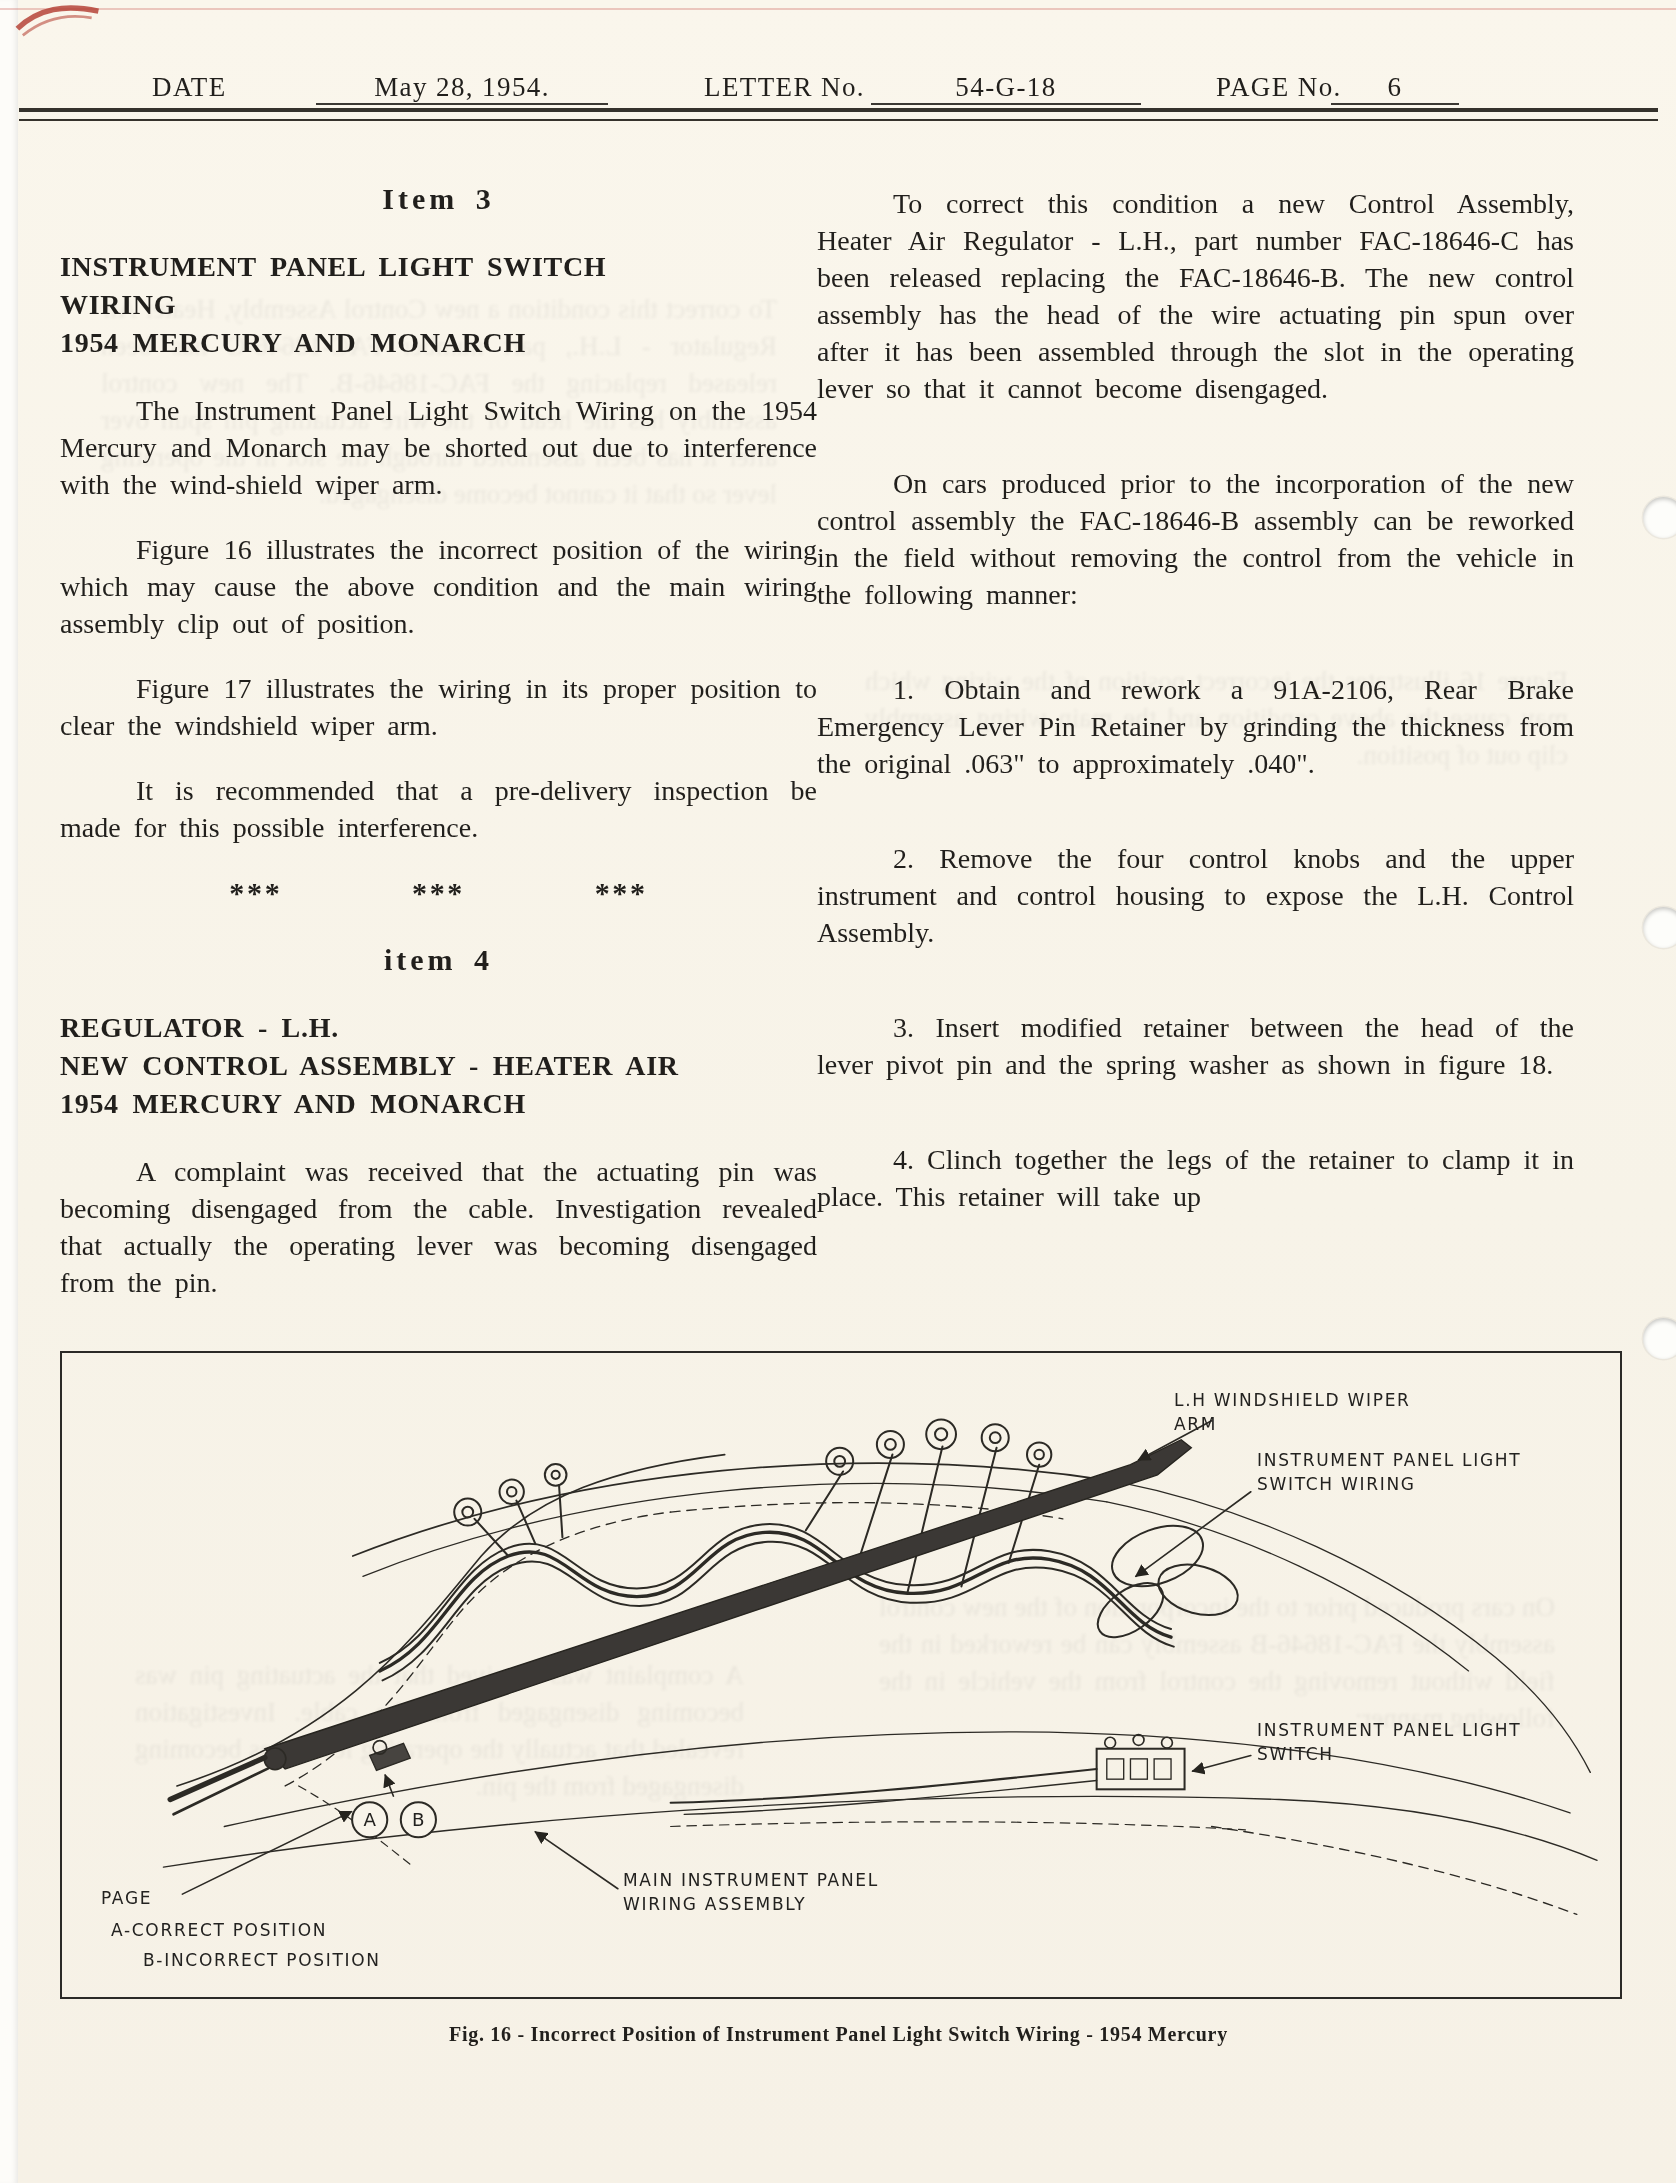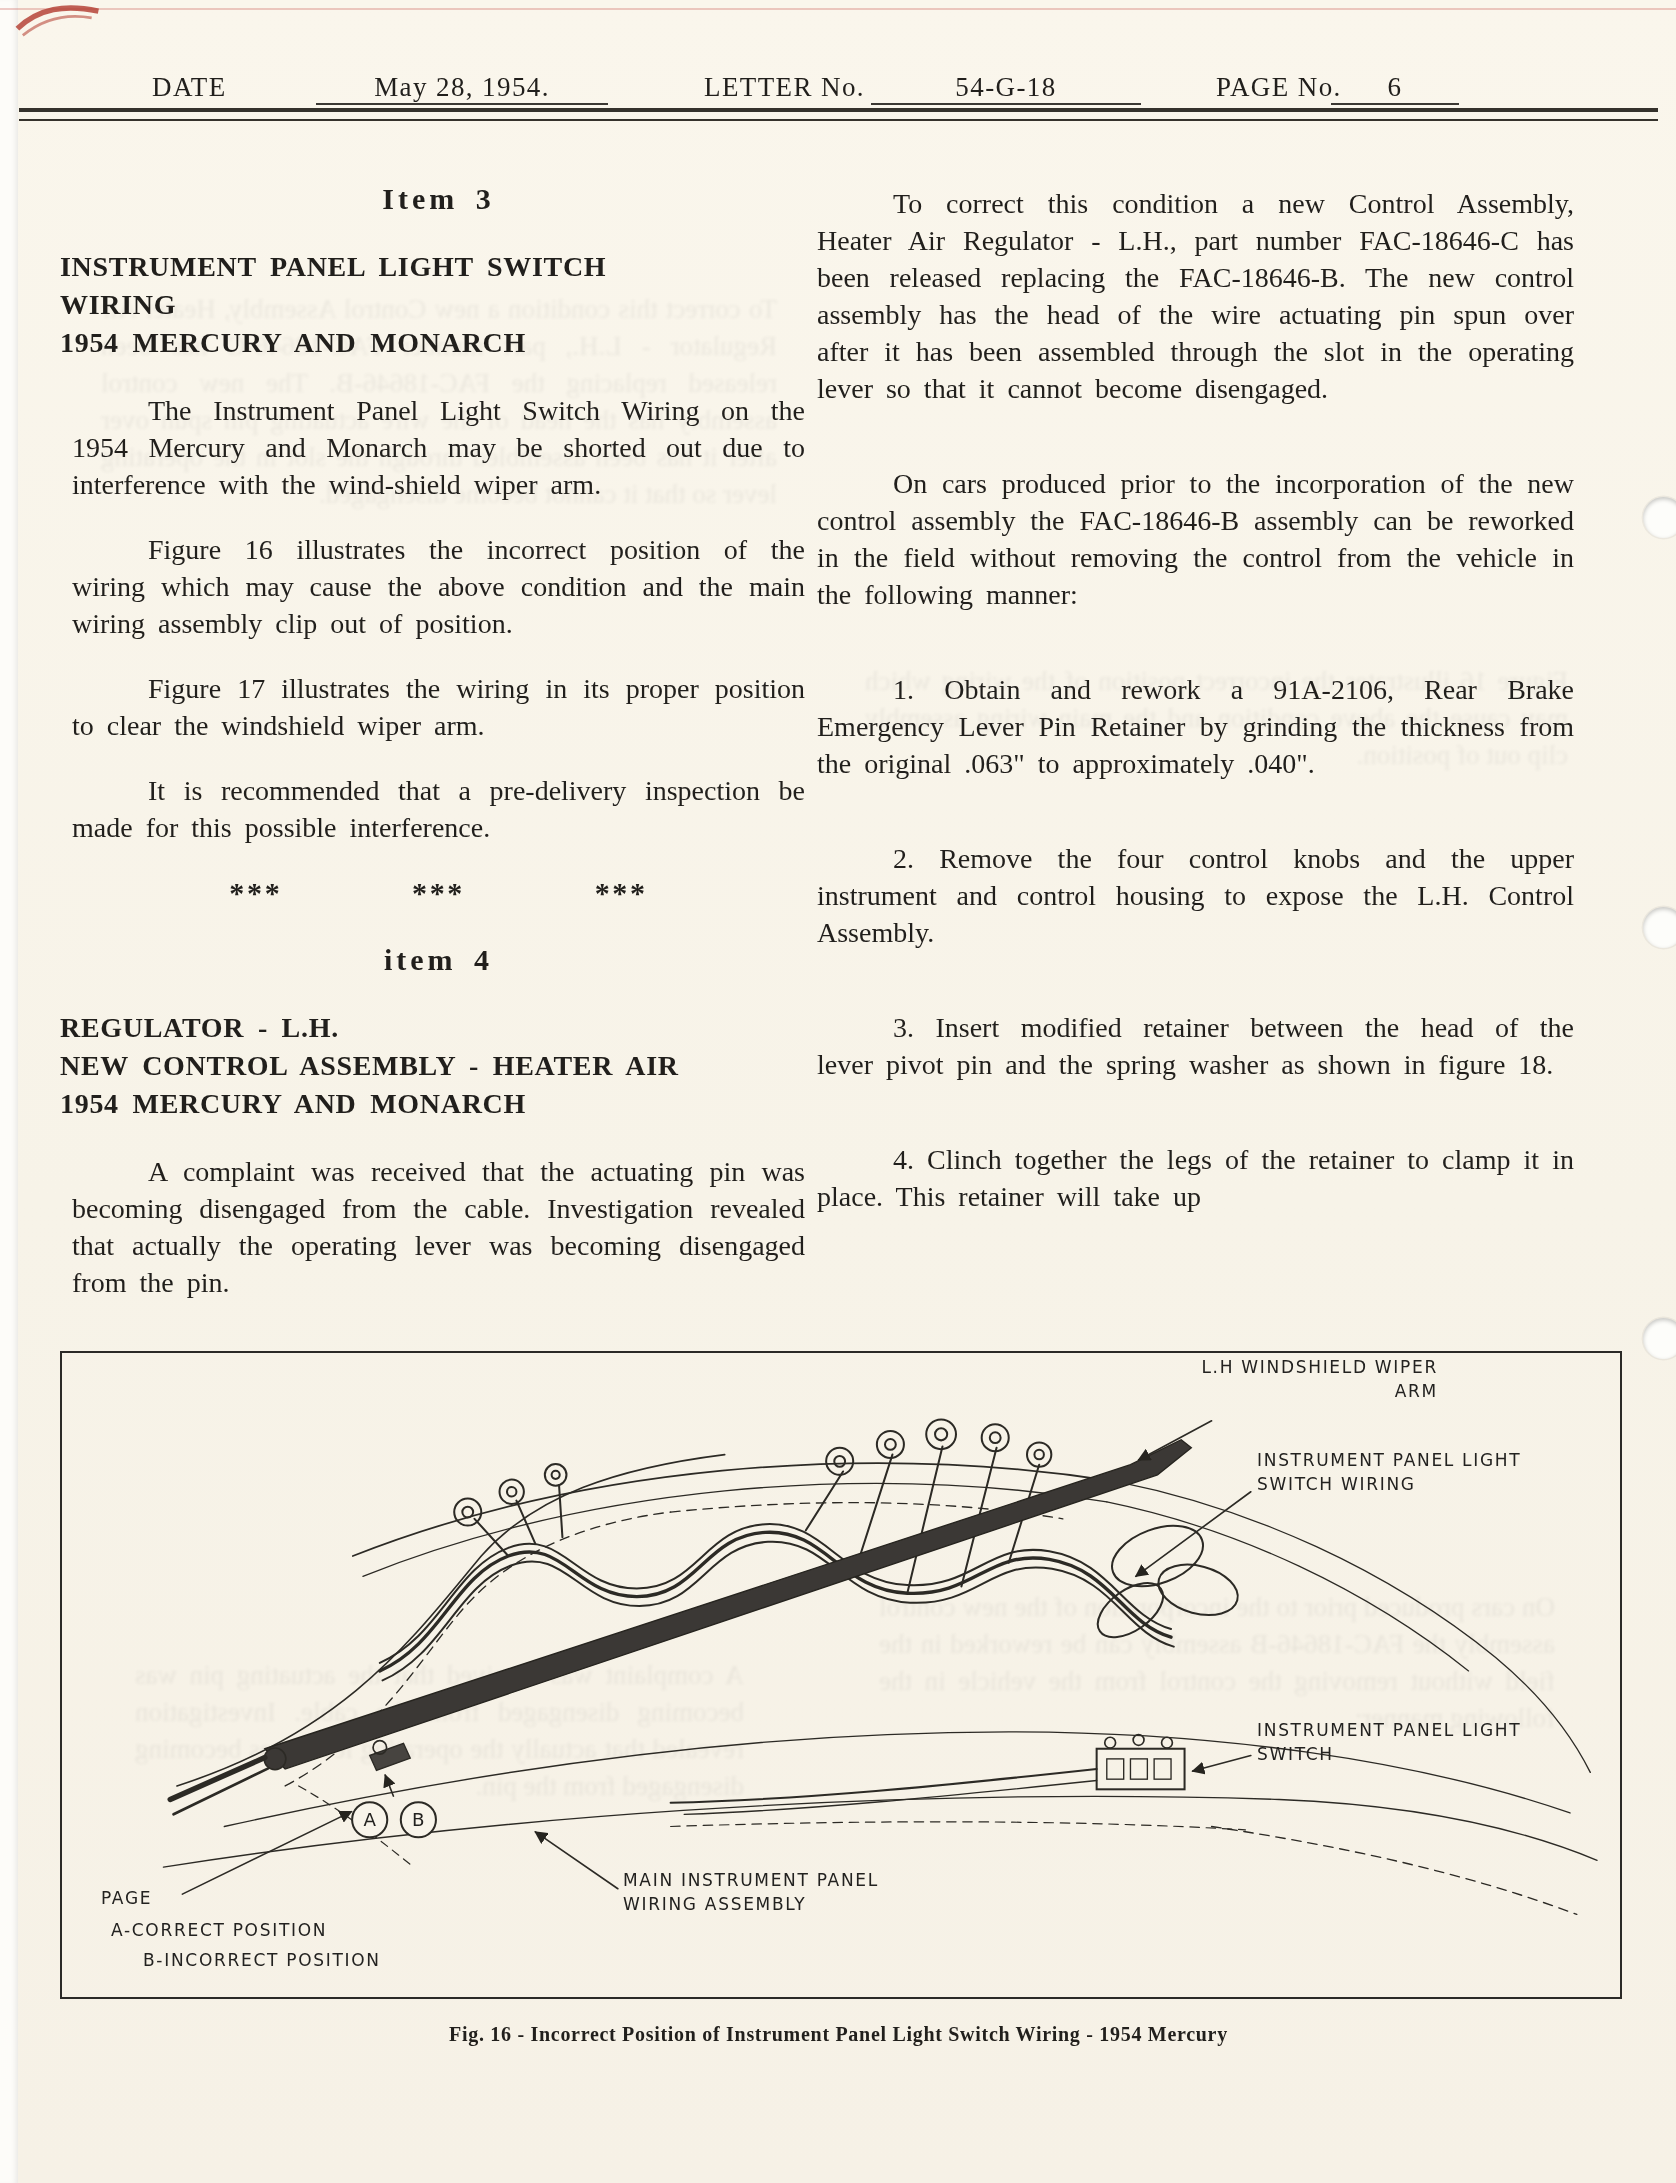--- a/index.html
+++ b/index.html
@@ -37,33 +37,33 @@
   .pos-page-value{left:1331px;width:128px;}
   .double-rule{position:absolute;top:108px;left:19px;width:1639px;height:7.4px;
     border-top:4px solid #35322c;border-bottom:2px solid #35322c;z-index:2;}
 
   
   .columns{position:absolute;top:170px;left:60px;width:1558px;display:flex;z-index:1;}
   .col{width:757px;font-size:28px;line-height:37px;text-align:justify;word-spacing:6px;}
   .item-heading{margin:9.5px 0 31px;text-align:center;font-size:30px;font-weight:bold;letter-spacing:4px;line-height:37px;}
   .section-title{margin:0 0 30px;font-weight:bold;font-size:28px;line-height:38px;letter-spacing:0.7px;text-align:left;}
   .tl{display:block;}
-  .para{margin:0 12px 28px;text-indent:76px;}
+  .para{margin:0 0 28px;text-indent:76px;}
   .col-right .para{margin:0 0 58px;}
   .col-right{padding-top:15px;}
   .separator{margin:12px 0 30px;text-align:center;font-size:30px;font-weight:bold;
     letter-spacing:2.7px;white-space:pre;line-height:37px;}
 
   
   .fig-box{position:absolute;left:60px;top:1351px;width:1558px;height:644px;
     border:2px solid #2b2a27;z-index:1;background:transparent;}
   .fig-art{position:absolute;left:0;top:0;}
   .fig-label{position:absolute;font-family:"DejaVu Sans", sans-serif;font-size:17px;
     letter-spacing:1.7px;line-height:24px;color:#232220;}
-  .lbl-wiper{left:1112px;top:2px;width:264px;text-align:right;}
+  .lbl-wiper{left:1112px;top:35px;width:264px;}
   .lbl-wiring{left:1195px;top:95px;width:304px;}
   .lbl-switch{left:1195px;top:365px;width:304px;}
   .lbl-main{left:561px;top:515px;width:325px;}
   .lbl-clip{left:39px;top:533px;}
   .lbl-posa{left:49px;top:565px;}
   .lbl-posb{left:49px;top:595px;margin-left:32px;}
   .fig-caption{position:absolute;top:2023px;left:0;width:1677px;text-align:center;
     font-size:20px;font-weight:bold;letter-spacing:0.7px;z-index:1;}
 </style>
 </head>

